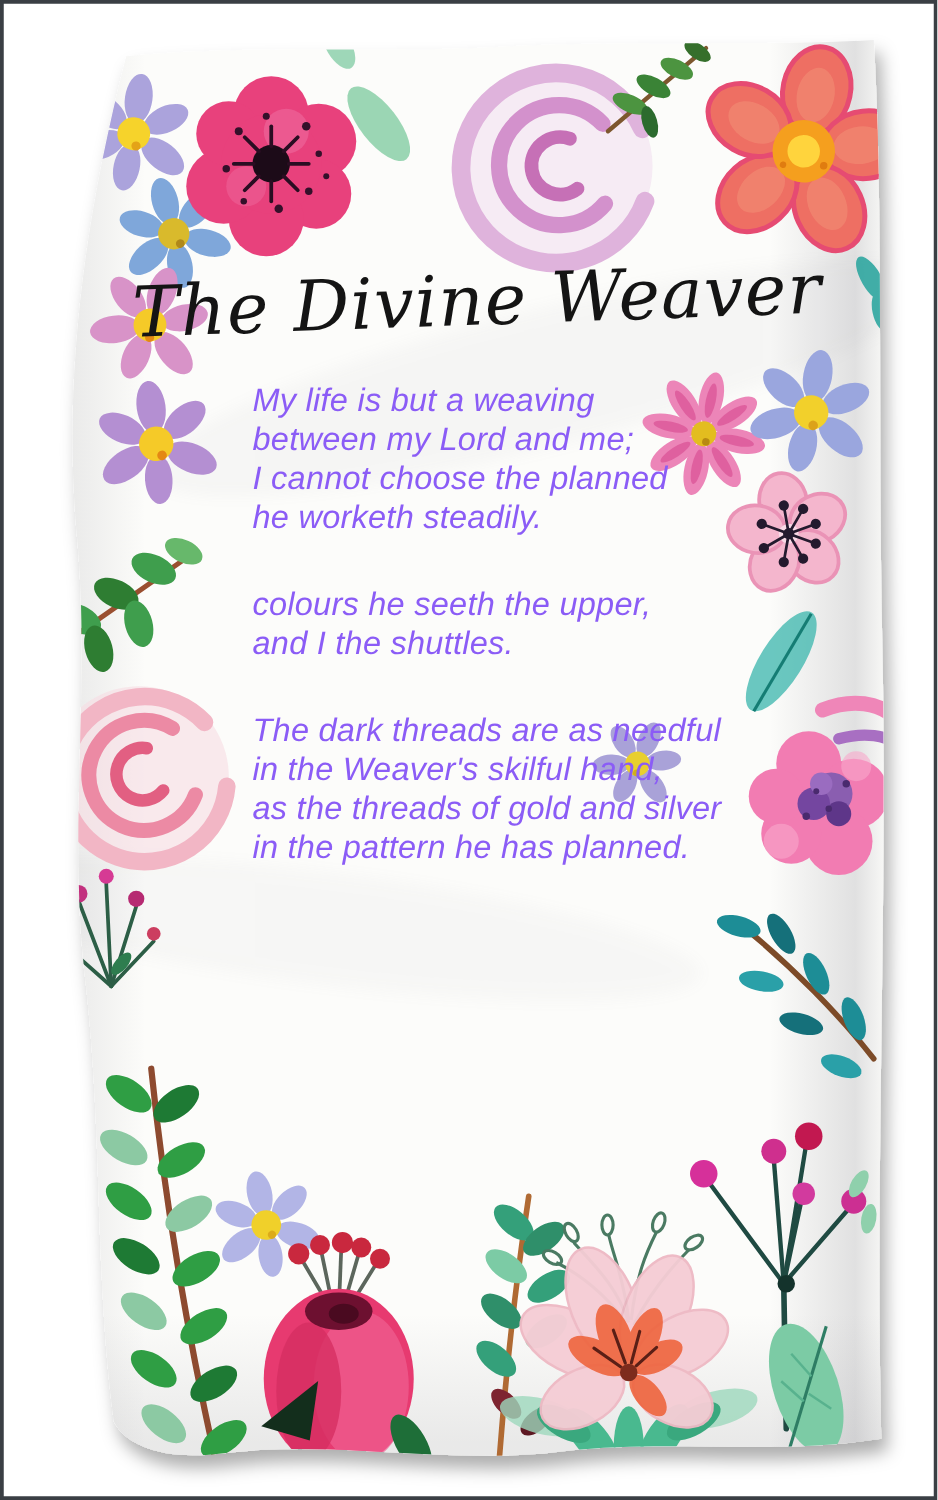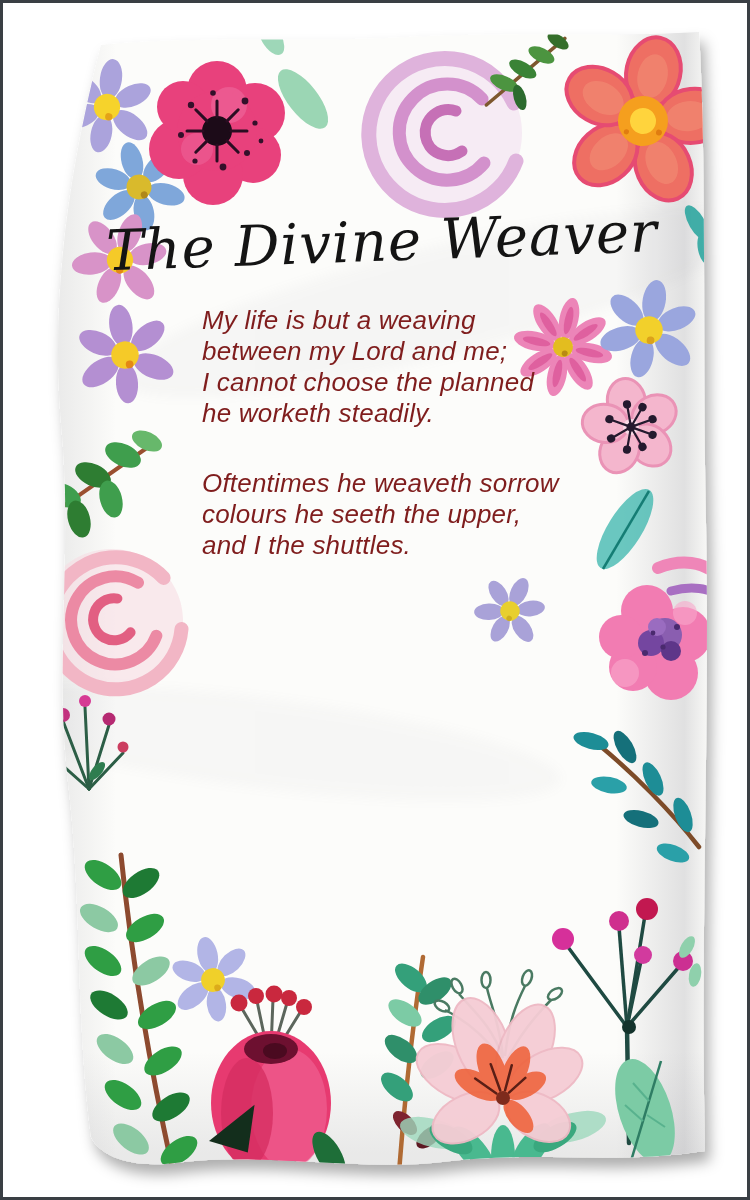--- a/index.html
+++ b/index.html
@@ -5,21 +5,21 @@
   html,body{margin:0;padding:0;background:#fff;}
   .frame{position:relative;width:750px;height:1200px;box-sizing:border-box;
          border:3px solid #3a3f44;background:#ffffff;overflow:hidden;
          font-family:"Liberation Sans",sans-serif;}
   .art{position:absolute;left:0;top:0;width:744px;height:1194px;}
   .content{position:absolute;left:0;top:0;width:744px;height:1194px;pointer-events:none;}
   .title{position:absolute;left:0;top:211px;width:100%;margin:0;text-align:center;
          padding-left:14px;box-sizing:border-box;color:#141414;
          font-family:"DejaVu Serif",serif;font-style:italic;font-weight:400;
          font-size:56px;line-height:1;transform:rotate(-2deg);letter-spacing:1px;}
-  .poem{position:absolute;left:199px;top:302px;color:#7f1d1d;
+  .poem{position:absolute;left:199px;top:302px;color:#8b5cf6;
         font-style:italic;font-size:26px;line-height:31px;letter-spacing:.2px;}
   .stanza{margin:0 0 39px 0;}
   .line{display:block;white-space:nowrap;}
 </style>
 </head>
 <body>
 
 <div class="frame">
 
   <svg class="art" viewBox="0 0 744 1194">
@@ -475,19 +475,24 @@
   <div class="content">
     <h1 class="title">The Divine Weaver</h1>
     <div class="poem">
       <p class="stanza">
         <span class="line">My life is but a weaving</span>
         <span class="line">between my Lord and me;</span>
         <span class="line">I cannot choose the planned</span>
         <span class="line">he worketh steadily.</span>
       </p>
       <p class="stanza">
-        <span class="line">Oftentimes he weaveth sorrow</span>
         <span class="line">colours he seeth the upper,</span>
         <span class="line">and I the shuttles.</span>
+      </p>
+      <p class="stanza">
+        <span class="line">The dark threads are as needful</span>
+        <span class="line">in the Weaver's skilful hand,</span>
+        <span class="line">as the threads of gold and silver</span>
+        <span class="line">in the pattern he has planned.</span>
       </p>
     </div>
   </div>
 </div>
 
 </body></html>

